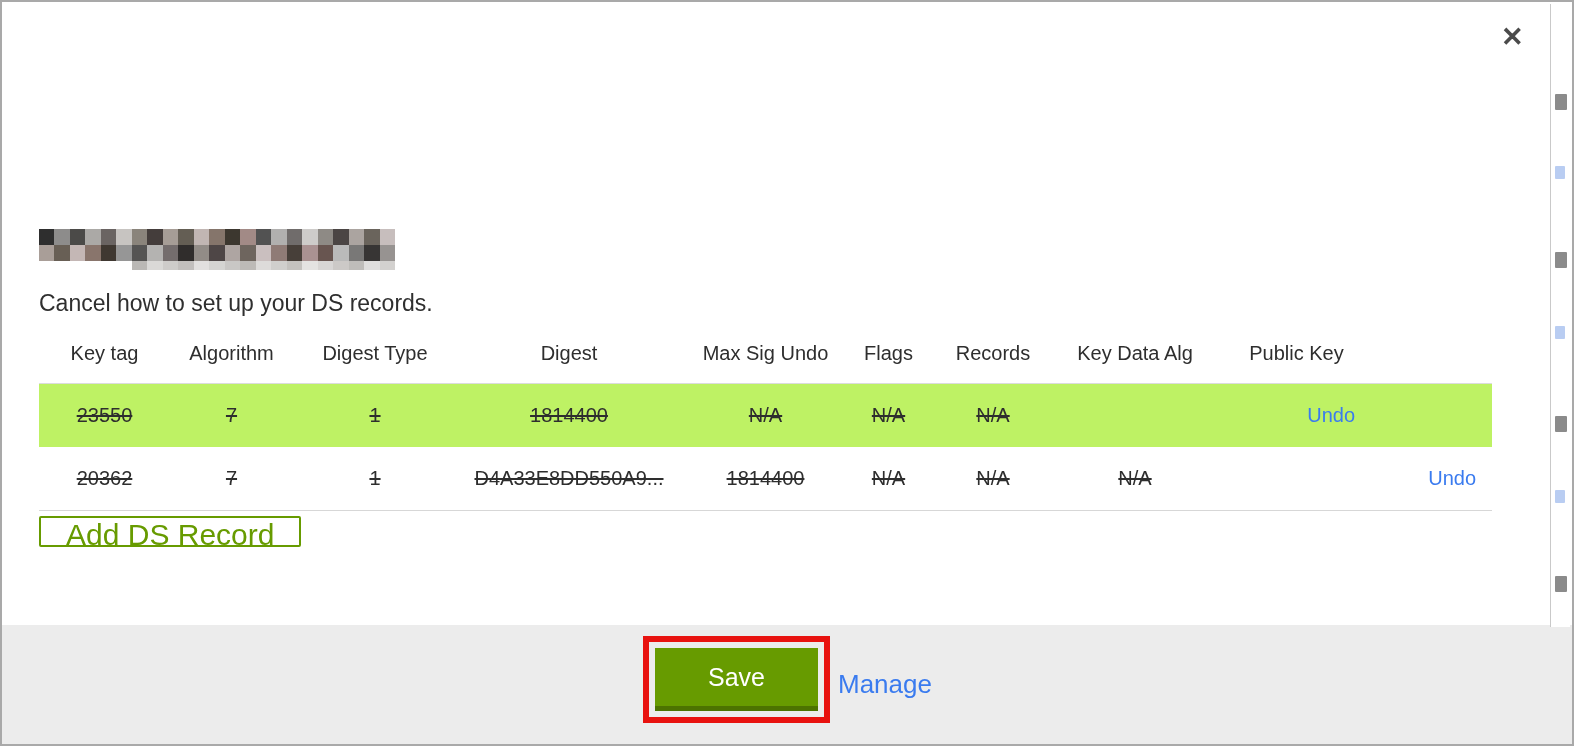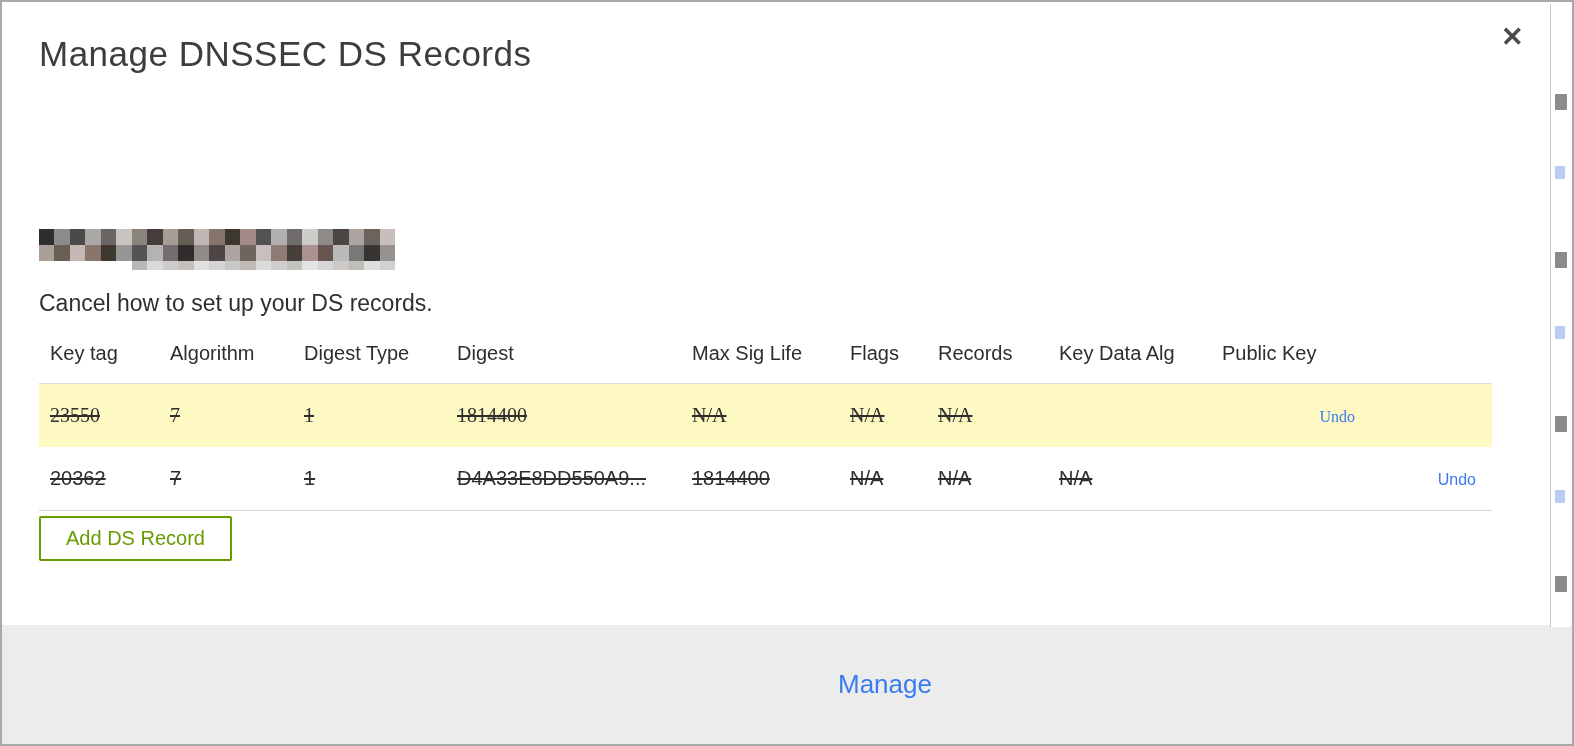--- a/index.html
+++ b/index.html
@@ -57,34 +57,34 @@
     display: grid;
     grid-template-columns: 120px 134px 153px 235px 158px 88px 121px 163px 160px 1fr;
     align-items: center;
   }
   .t-head .t-cell {
     font-size: 20px; color: #2e2e2e; font-weight: 400;
     padding: 10px 0 18px 11px;
   }
   .t-body { border-top: 1px solid #dcdcdc; border-bottom: 1px solid #d7d7d7; }
   .t-body .t-row { height: 63px; }
-  .t-body .t-row.striped { background: #fef9c3; font-family: Liberation Serif, serif; }
-  .t-cell { padding-left: 11px; font-size: 20px; color: #2e2e2e; white-space: nowrap; overflow: hidden; }
+  .t-body .t-row.striped { background: #bef264; }
+  .t-cell { padding-left: 11px; font-size: 20px; color: #2e2e2e; white-space: nowrap; overflow: hidden; text-align: center; }
   .t-cell.struck { text-decoration: line-through; }
   .t-cell.action { text-align: right; padding-right: 16px; }
-  .t-cell.action a { color: var(--link-blue); text-decoration: none; cursor: pointer; font-size: 16px; }
+  .t-cell.action a { color: var(--link-blue); text-decoration: none; cursor: pointer; font-size: 20px; }
   
   .add-btn {
     position: absolute; left: 37px; top: 514px;
-    height: 45px; padding: 0 25px;
+    height: 31px; padding: 0 25px;
     background: #fff;
     border: 2px solid var(--accent-green);
     border-radius: 2px;
     color: var(--accent-green);
-    font-size: 20px;
+    font-size: 30px;
     font-family: "Liberation Sans", sans-serif;
     cursor: pointer;
   }
   
   .footer {
     position: absolute; left: 0; right: 0; bottom: 0;
     height: 119px;
     background: #ececec;
   }
   .annotation-box {
@@ -118,21 +118,20 @@
   }
   .frag { position: absolute; left: 4px; border-radius: 1px; }
   .frag.dark { background: #8b8b8b; width: 12px; height: 16px; }
   .frag.blue { background: #b9cdf2; width: 10px; height: 13px; }
 </style>
 </head>
 <body>
 
 <div class="window">
 
-  <h1 class="modal-title">Manage DNSSEC DS Records</h1>
 
   <span class="close-btn">✕</span>
 
   <div class="redacted" id="redacted">
       <div class="px" style="background: rgb(46, 46, 46);"></div>
       <div class="px" style="background: rgb(141, 140, 139);"></div>
       <div class="px" style="background: rgb(75, 74, 72);"></div>
       <div class="px" style="background: rgb(171, 169, 166);"></div>
       <div class="px" style="background: rgb(106, 100, 98);"></div>
       <div class="px" style="background: rgb(199, 196, 193);"></div>
@@ -198,21 +197,21 @@
     </div>
 
   <p class="subtitle">Cancel how to set up your DS records.</p>
 
   <div class="ds-table">
     <div class="t-head t-row" id="thead">
         <div class="t-cell">Key tag</div>
         <div class="t-cell">Algorithm</div>
         <div class="t-cell">Digest Type</div>
         <div class="t-cell">Digest</div>
-        <div class="t-cell">Max Sig Life</div>
+        <div class="t-cell">Max Sig Undo</div>
         <div class="t-cell">Flags</div>
         <div class="t-cell">Records</div>
         <div class="t-cell">Key Data Alg</div>
         <div class="t-cell">Public Key</div>
         <div class="t-cell"></div>
       </div>
     <div class="t-body" id="tbody">
         <div class="t-row striped">
           <div class="t-cell struck">23550</div>
           <div class="t-cell struck">7</div>
@@ -235,20 +234,23 @@
           <div class="t-cell struck">N/A</div>
           <div class="t-cell"></div>
           <div class="t-cell action"><a>Undo</a></div>
         </div>
       </div>
   </div>
 
   <button class="add-btn">Add DS Record</button>
 
   <div class="footer">
+    <div class="annotation-box">
+      <button class="save-btn">Save</button>
+    </div>
     <a class="cancel-link">Manage</a>
   </div>
 
   <div class="bg-strip" id="bgStrip">
       <div class="frag dark" style="top: 90px;"></div>
       <div class="frag blue" style="top: 162px;"></div>
       <div class="frag dark" style="top: 248px;"></div>
       <div class="frag blue" style="top: 322px;"></div>
       <div class="frag dark" style="top: 412px;"></div>
       <div class="frag blue" style="top: 486px;"></div>

